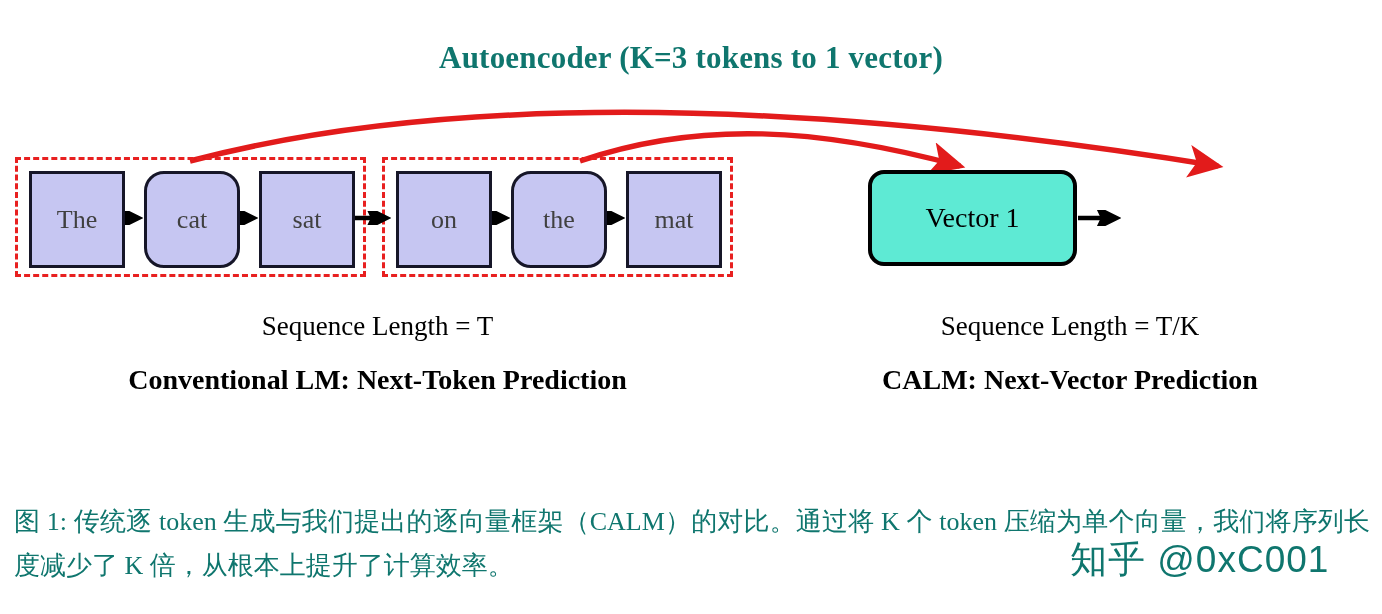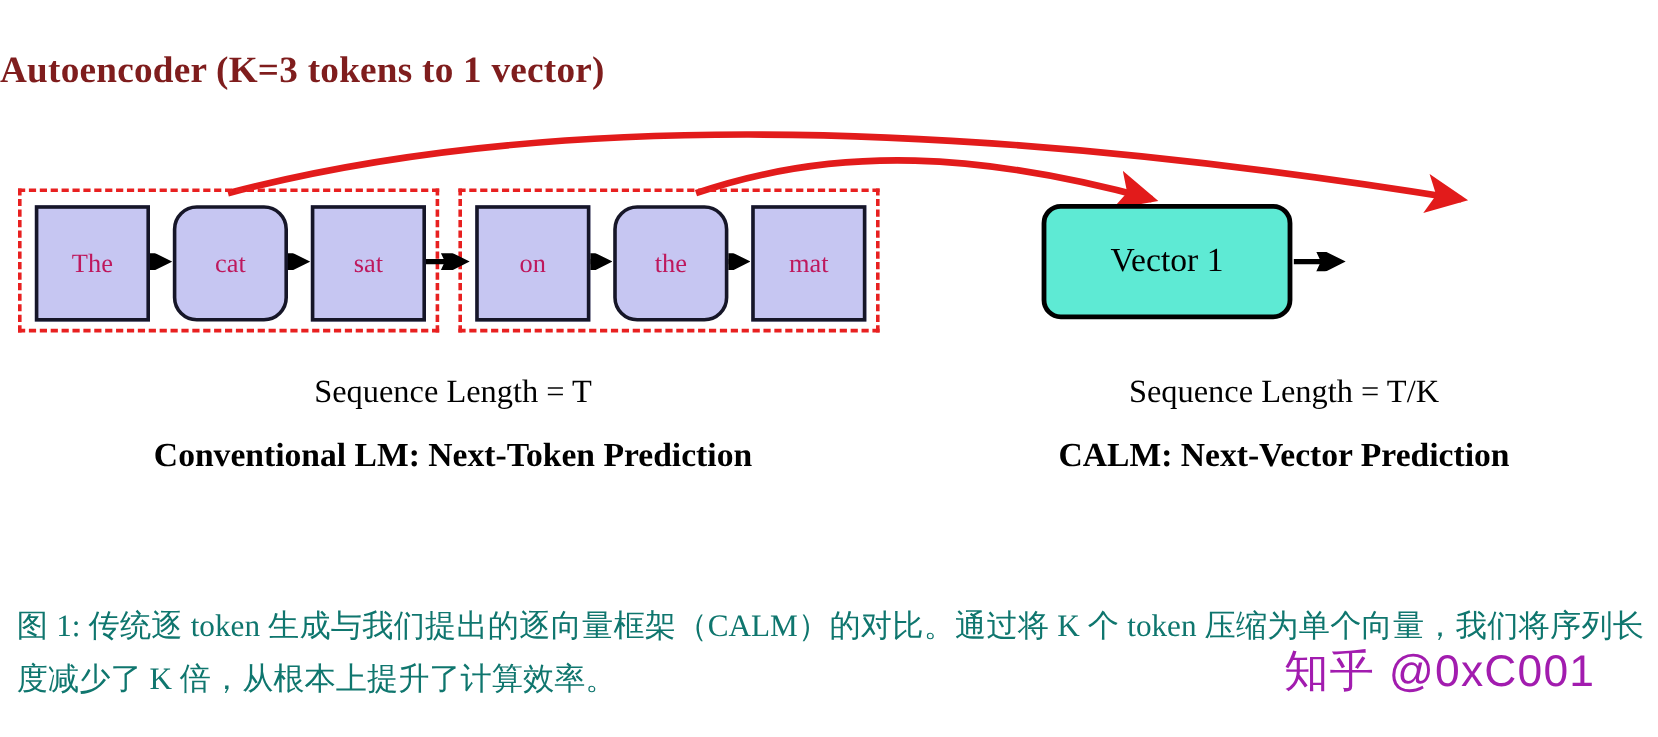--- a/index.html
+++ b/index.html
@@ -32,24 +32,24 @@
     width: 1382px;
     height: 470px;
     pointer-events: none;
   }
 
   .autoencoder-title {
     position: absolute;
     left: 0;
     top: 40px;
     width: 1382px;
-    text-align: left;
+    text-align: center;
     font-size: 31px;
     font-weight: bold;
-    color: #7f1d1d;
+    color: #0f766e;
     letter-spacing: 0.2px;
     white-space: nowrap;
   }
 
   
   .token-group {
     position: absolute;
     top: 157px;
     height: 120px;
     border: 3px dashed #e82020;
@@ -64,22 +64,22 @@
     position: absolute;
     top: 11px;
     width: 96px;
     height: 97px;
     background: #c6c6f2;
     border: 3px solid #161628;
     box-sizing: border-box;
     display: flex;
     align-items: center;
     justify-content: center;
-    font-size: 22px;
-    color: #be185d;
+    font-size: 26px;
+    color: #404040;
     line-height: 1;
   }
   .token-box.i0 { left: 11px;  }
   .token-box.i1 { left: 126px; border-radius: 20px; }
   .token-box.i2 { left: 241px; }
 
   
   .mini-arrow {
     position: absolute;
     top: 211px;
@@ -147,21 +147,21 @@
     line-height: 44px;
     color: #0f766e;
     text-align: justify;
   }
 
   #watermark {
     position: absolute;
     left: 1070px;
     top: 535px;
     font-size: 37px;
-    color: #a21caf;
+    color: #0f766e;
     letter-spacing: 1px;
     white-space: nowrap;
     font-family: "Liberation Sans", sans-serif;
   }
 </style>
 </head>
 <body>
 
 <div id="figure">
 

